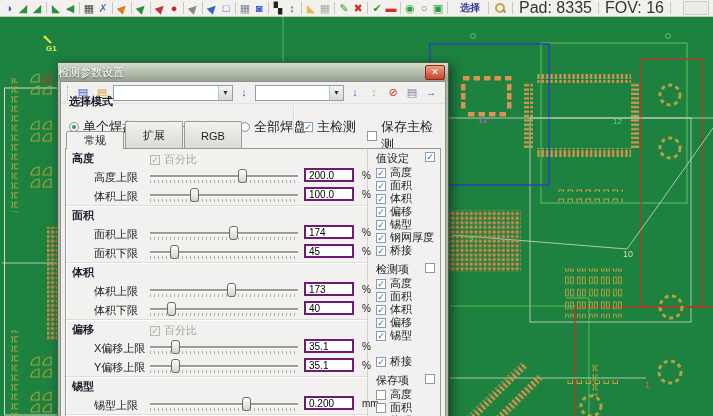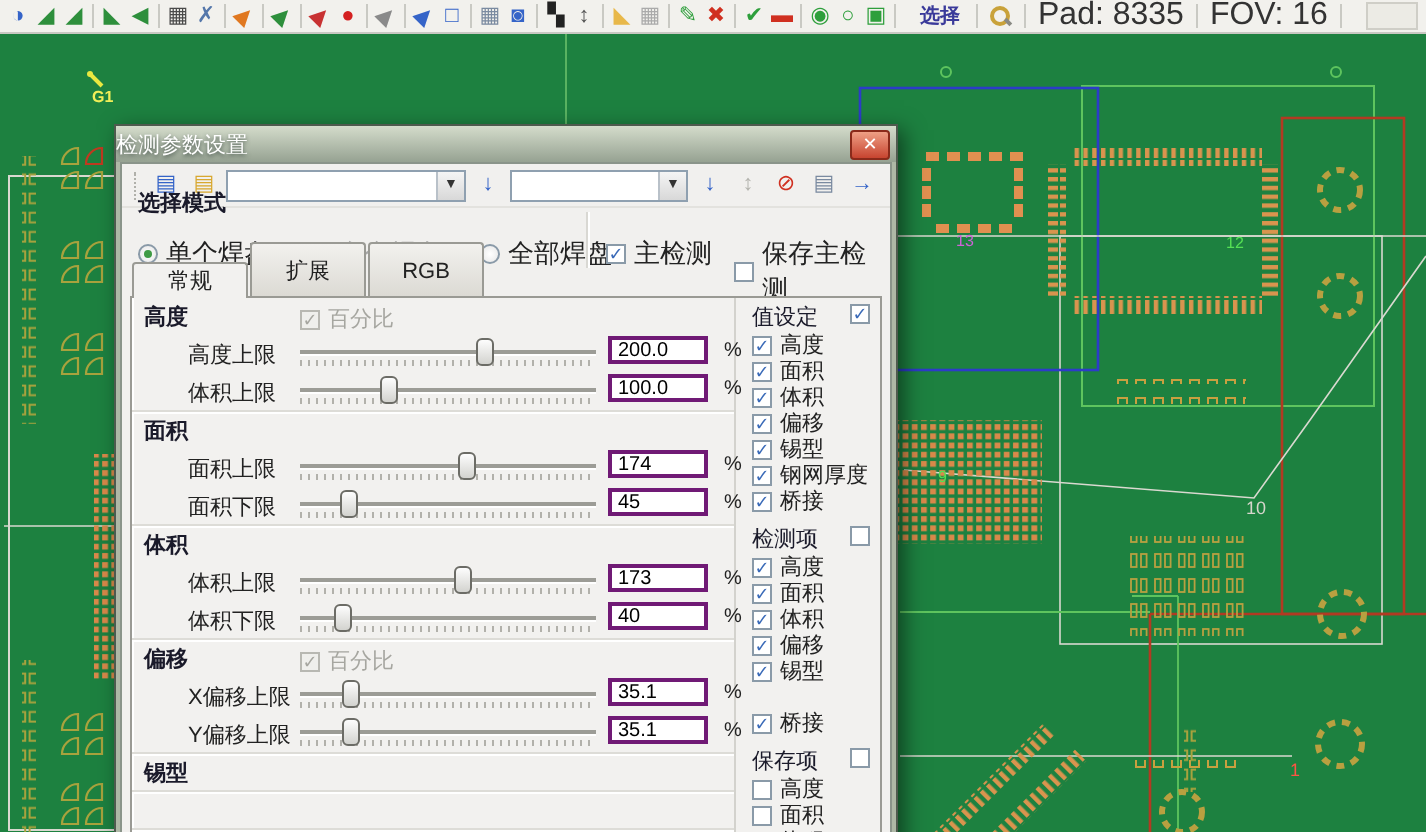--- a/index.html
+++ b/index.html
@@ -393,20 +393,28 @@
               <span class="srlabel">Y偏移上限</span>
               <div class="strack"></div>
               <div class="sticks"></div>
               <div class="sthumb" style="left: 109.16px;"></div>
               <input class="sval" type="text" value="35.1" style="">
               <span class="sunit">%</span>
             </div>
           </div>
           <div class="section">
             <div class="sec-head"><span class="sec-title">锡型</span></div>
+            <div class="srow">
+              <span class="srlabel">锡型上限</span>
+              <div class="strack"></div>
+              <div class="sticks"></div>
+              <div class="sthumb" style="left: 180.2px;"></div>
+              <input class="sval" type="text" value="0.200" style="">
+              <span class="sunit">mm</span>
+            </div>
           </div>
           <div class="section">
             <div class="sec-head"></div>
           </div>
         </div>
       <div id="rightcol">
           <div class="panel">
             <div class="phead"><span class="ptitle">值设定</span><span class="cb checked"></span></div>
             <div class="pitem">
               <span class="cb checked"></span>

